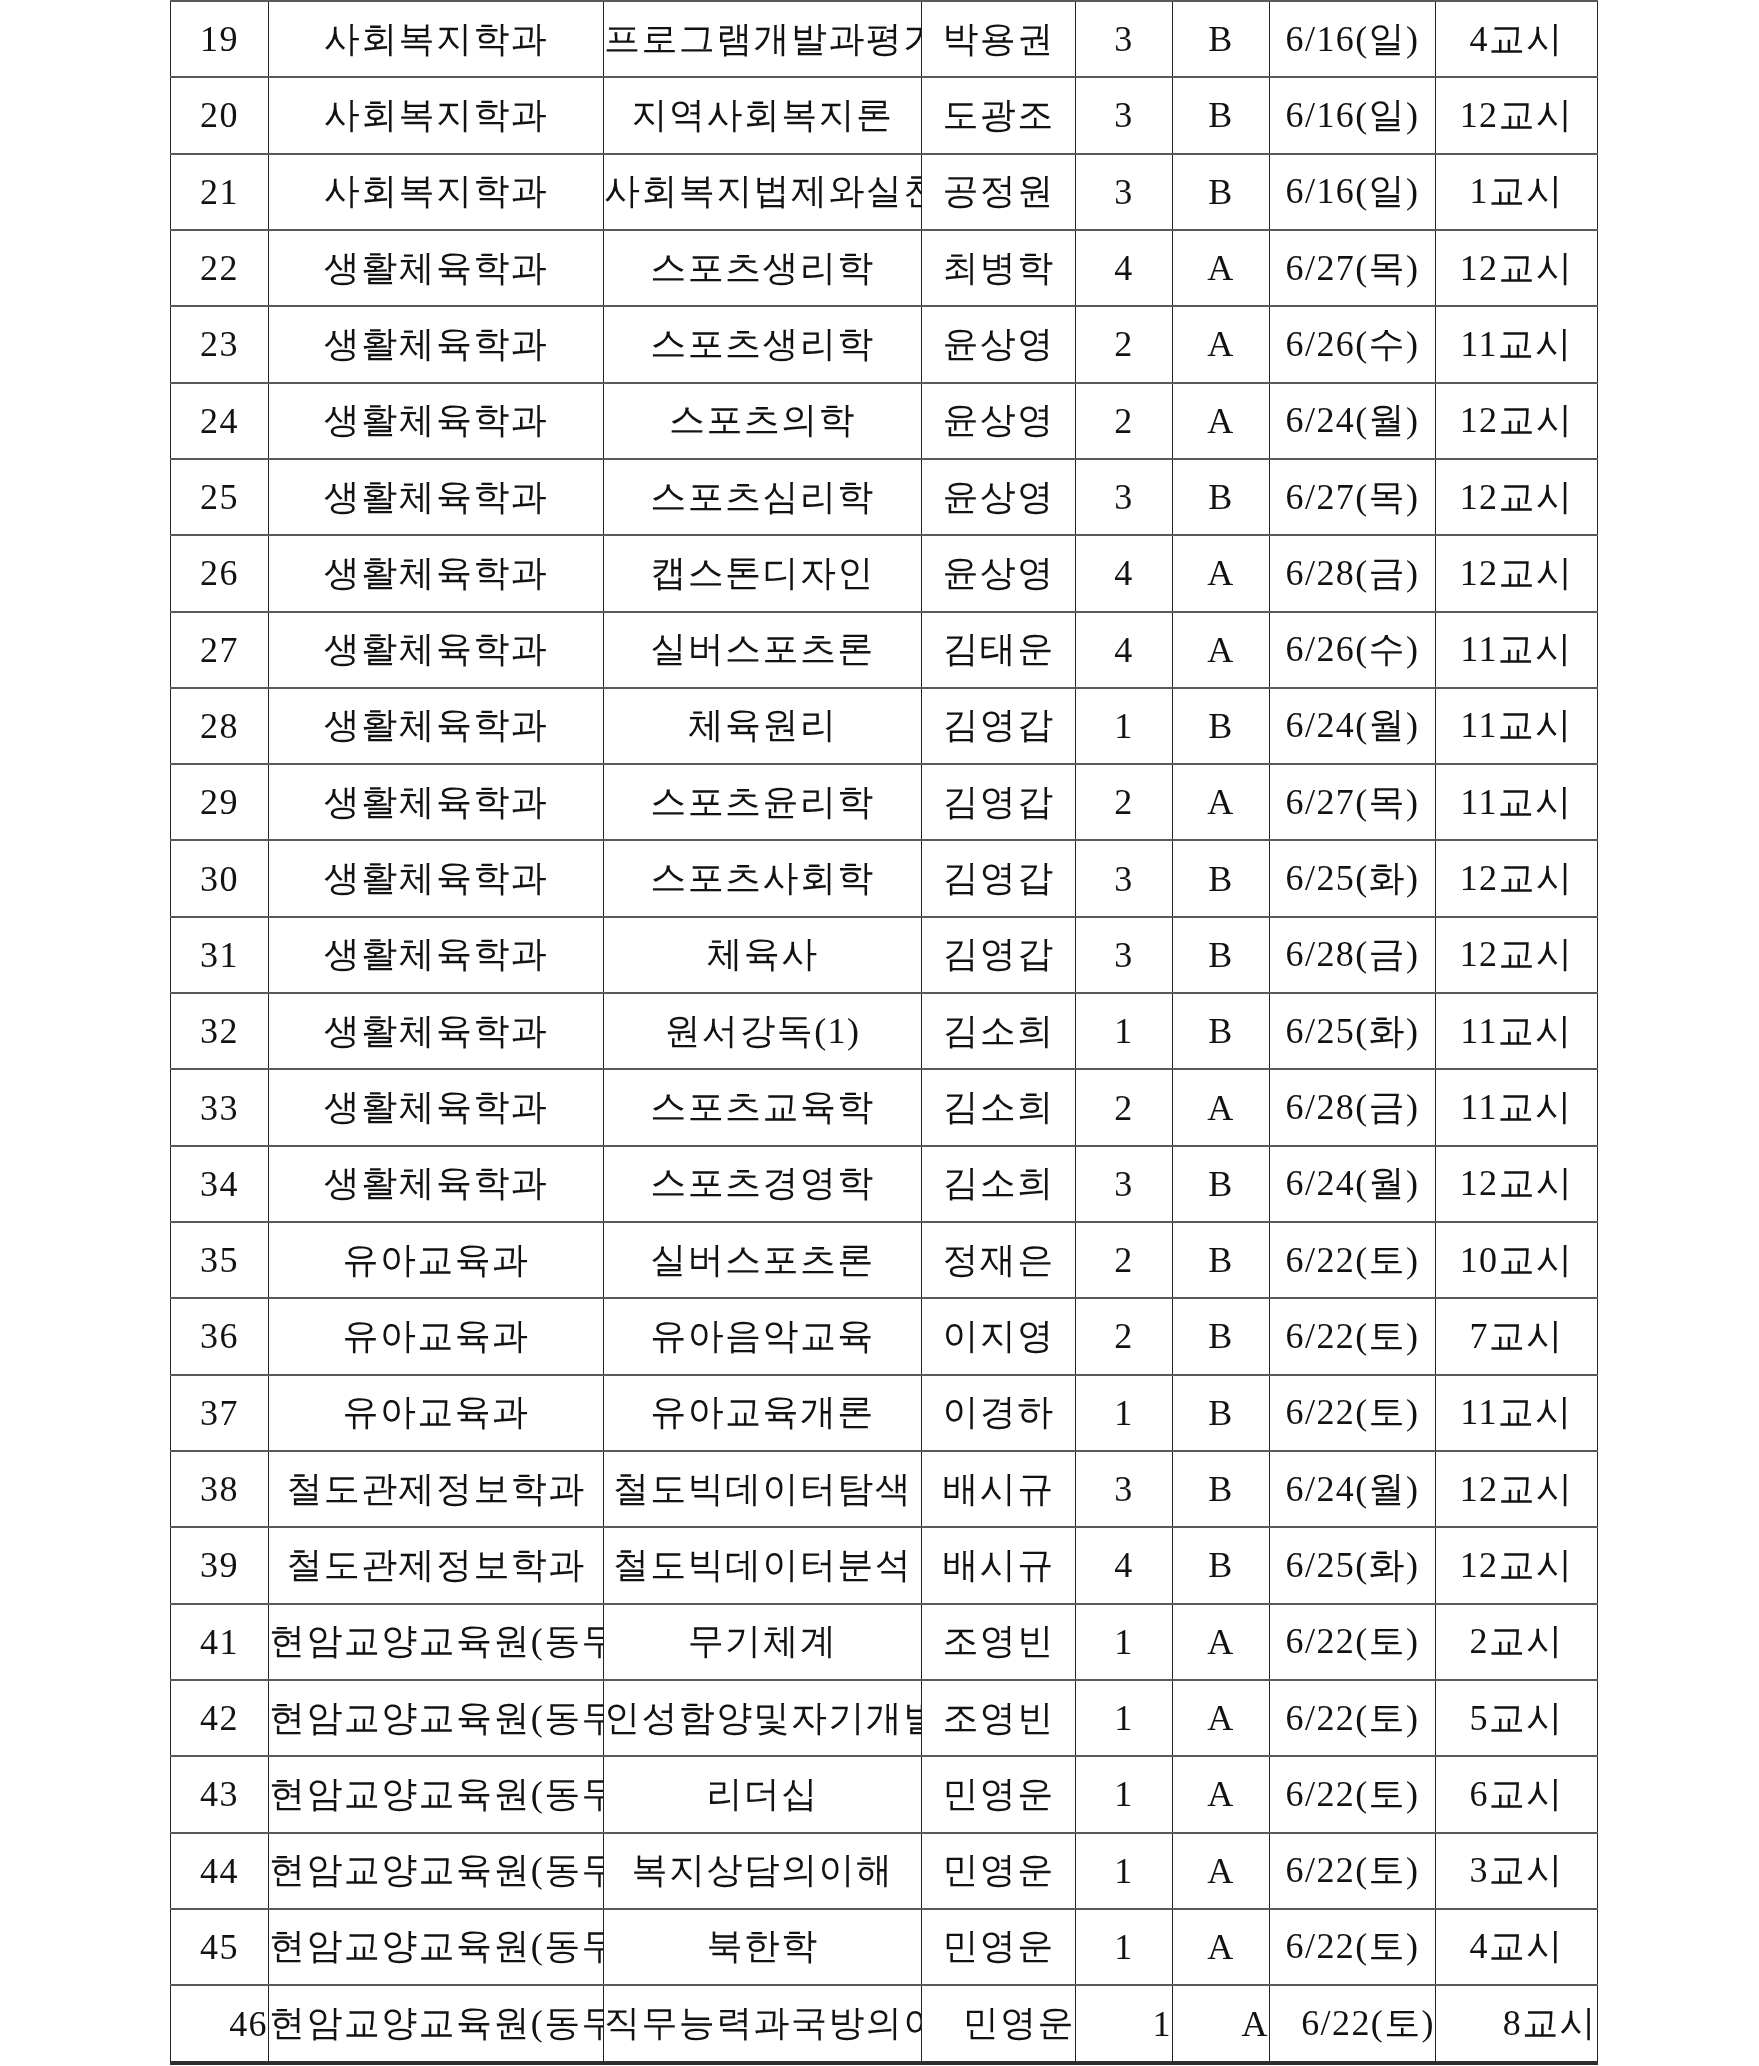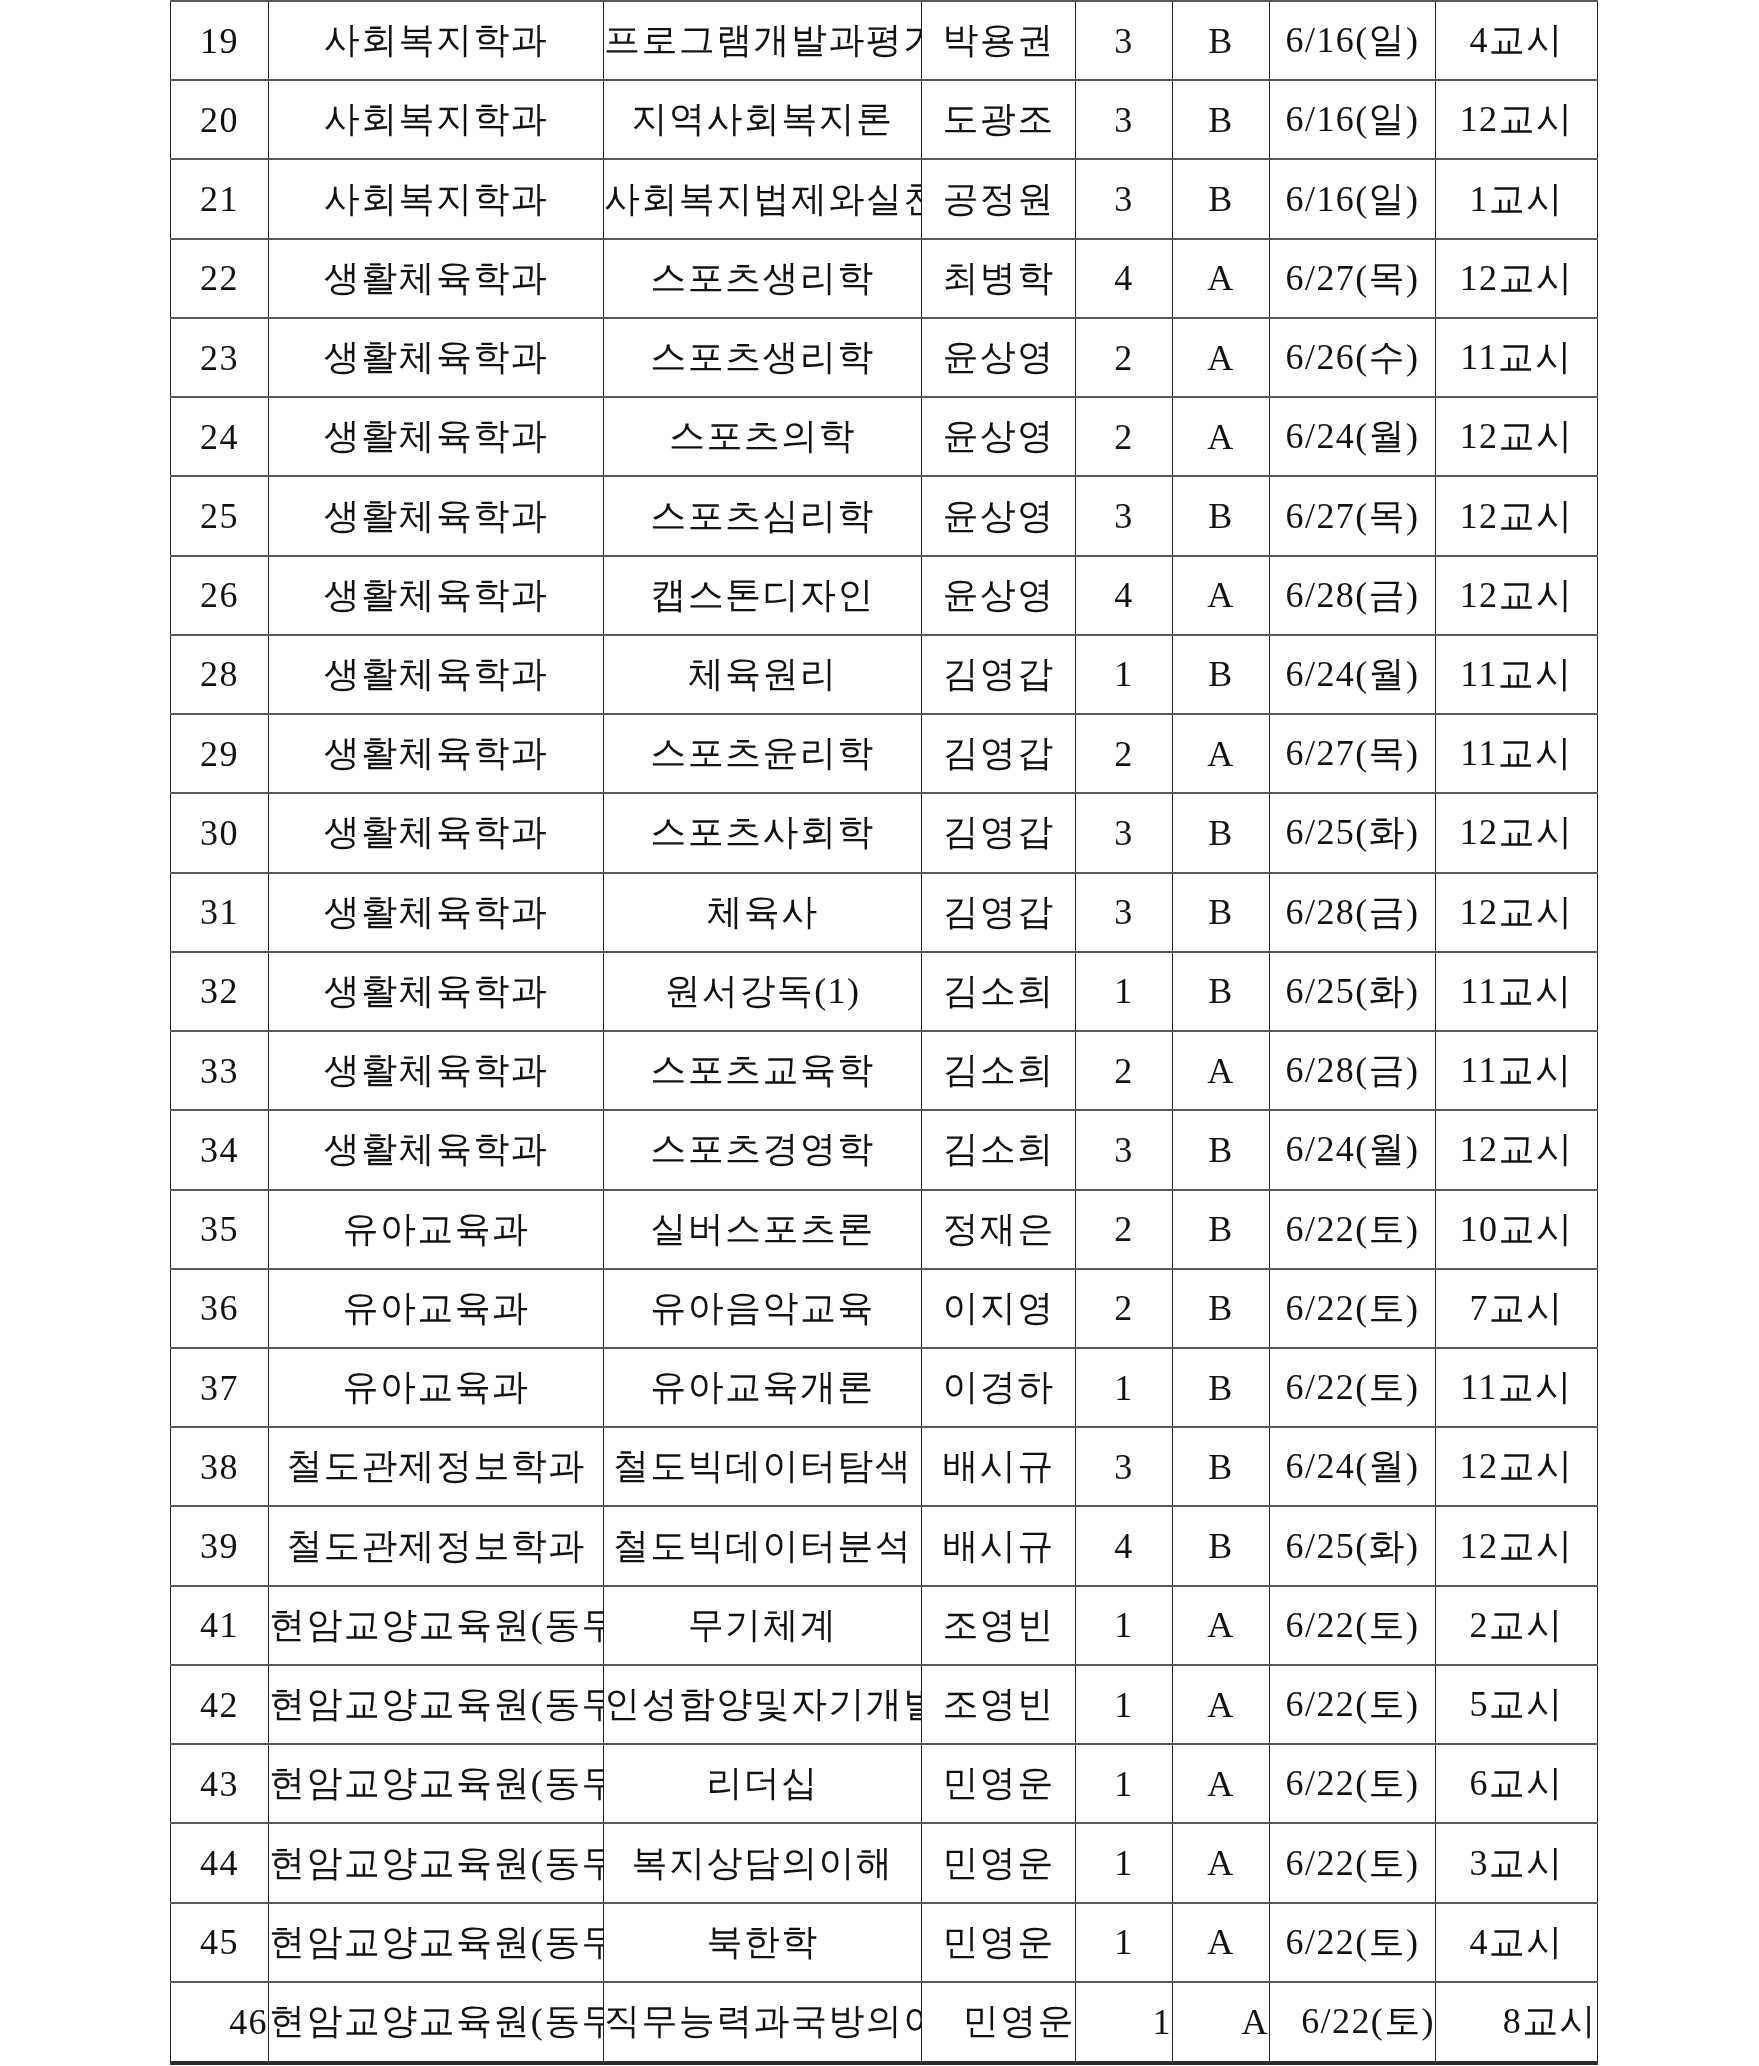--- a/index.html
+++ b/index.html
@@ -145,20 +145,30 @@
           <td class="cell-no">26</td>
           <td class="cell-department">생활체육학과</td>
           <td class="cell-course">캡스톤디자인</td>
           <td class="cell-professor">윤상영</td>
           <td class="cell-year">4</td>
           <td class="cell-section">A</td>
           <td class="cell-date">6/28(금)</td>
           <td class="cell-period">12교시</td>
         </tr>
         <tr>
+          <td class="cell-no">27</td>
+          <td class="cell-department">생활체육학과</td>
+          <td class="cell-course">실버스포츠론</td>
+          <td class="cell-professor">김태운</td>
+          <td class="cell-year">4</td>
+          <td class="cell-section">A</td>
+          <td class="cell-date">6/26(수)</td>
+          <td class="cell-period">11교시</td>
+        </tr>
+        <tr>
           <td class="cell-no">28</td>
           <td class="cell-department">생활체육학과</td>
           <td class="cell-course">체육원리</td>
           <td class="cell-professor">김영갑</td>
           <td class="cell-year">1</td>
           <td class="cell-section">B</td>
           <td class="cell-date">6/24(월)</td>
           <td class="cell-period">11교시</td>
         </tr>
         <tr>

